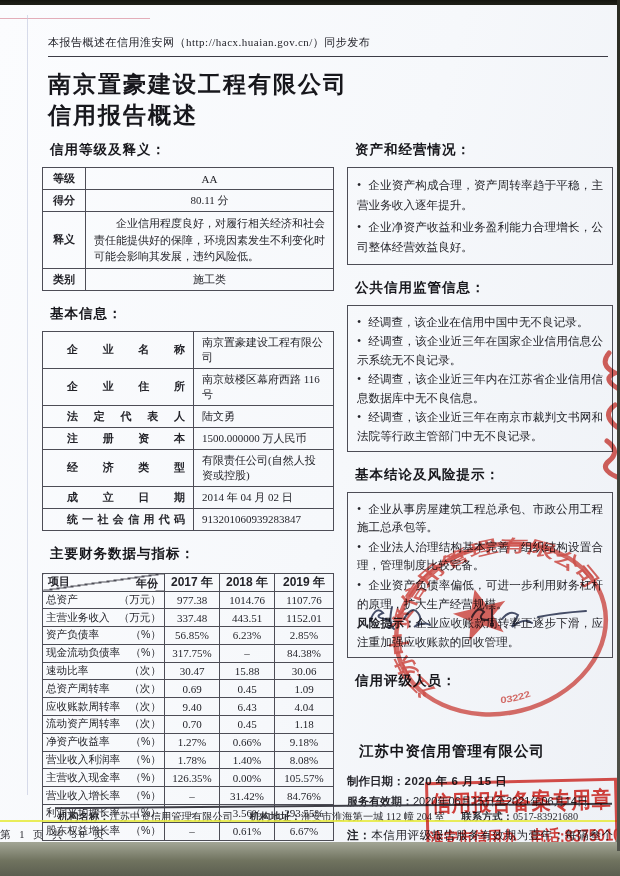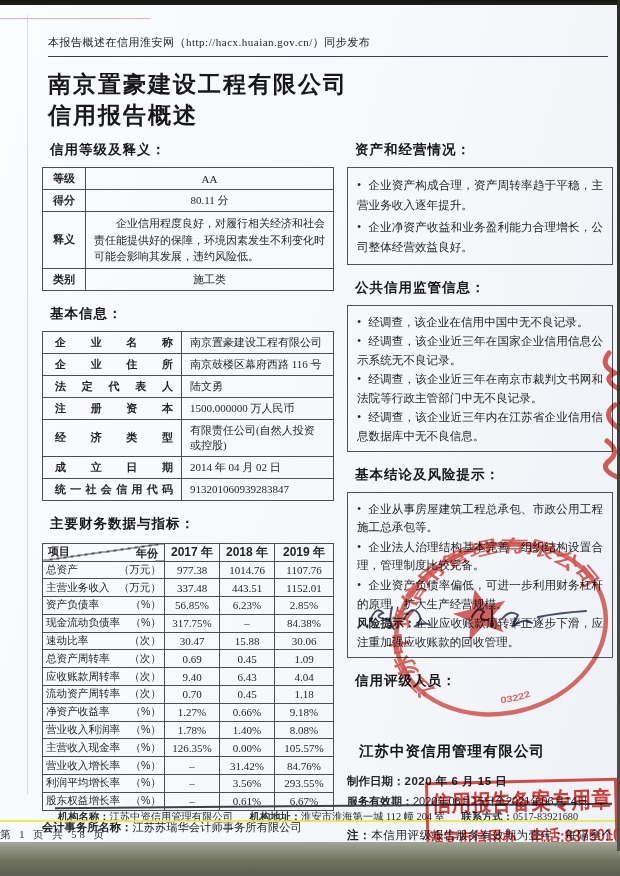--- a/index.html
+++ b/index.html
@@ -25,21 +25,21 @@
 
   
   .t-rating{margin:8px 0 9px;}
   .t-rating td.lbl{width:38px;text-align:center;font-family:"Liberation Sans",sans-serif;font-weight:bold;padding:3px 2px;}
   .t-rating td.val{text-align:center;padding:3px 6px;}
   .t-rating td.val.long{text-align:left;padding:3px 8px;}
   .t-rating .long p{margin:0;text-indent:2em;line-height:16.5px;}
 
   
   .t-basic{margin:8px 0 0;}
-  .t-basic td.lbl{width:118px;font-family:"Liberation Sans",sans-serif;font-weight:bold;padding:3px 8px 3px 12px;}
+  .t-basic td.lbl{width:118px;font-family:"Liberation Sans",sans-serif;font-weight:bold;padding:3px 8px 3px 24px;}
   .t-basic td.lbl span{display:block;text-align:justify;text-align-last:justify;}
   .t-basic td.val{padding:3px 8px;}
 
   
   .t-fin{margin:10px 0 0;table-layout:fixed;}
   .t-fin td{height:16.8px;padding:0 3px;text-align:center;}
   .t-fin td.rowlbl{text-align:left;}
   .t-fin td.rowlbl .cellflex{display:flex;justify-content:space-between;font-family:"Liberation Sans",sans-serif;font-size:10.6px;}
   .corner{position:relative;height:34px;background:linear-gradient(to bottom right,transparent calc(50% - .7px),#4d4d56 calc(50% - .7px),#4d4d56 calc(50% + .7px),transparent calc(50% + .7px));}
   .corner .c-top{position:absolute;top:2px;right:6px;font-family:"Liberation Sans",sans-serif;font-weight:bold;font-size:11px;}
@@ -355,22 +355,22 @@
       <h3 class="sec">资产和经营情况：</h3>
       <div class="box">
         <div class="bi"><span class="bm">•</span><span>企业资产构成合理，资产周转率趋于平稳，主营业务收入逐年提升。</span></div>
         <div class="bi"><span class="bm">•</span><span>企业净资产收益和业务盈利能力合理增长，公司整体经营效益良好。</span></div>
       </div>
 
       <h3 class="sec">公共信用监管信息：</h3>
       <div class="box tight">
         <div class="bi"><span class="bm">•</span><span>经调查，该企业在信用中国中无不良记录。</span></div>
         <div class="bi"><span class="bm">•</span><span>经调查，该企业近三年在国家企业信用信息公示系统无不良记录。</span></div>
+        <div class="bi"><span class="bm">•</span><span>经调查，该企业近三年内在江苏省企业信用信息数据库中无不良信息。</span></div>
         <div class="bi"><span class="bm">•</span><span>经调查，该企业近三年在南京市裁判文书网和法院等行政主管部门中无不良记录。</span></div>
-        <div class="bi"><span class="bm">•</span><span>经调查，该企业近三年内在江苏省企业信用信息数据库中无不良信息。</span></div>
       </div>
 
       <h3 class="sec">基本结论及风险提示：</h3>
       <div class="box dense">
         <div class="bi"><span class="bm">•</span><span>企业从事房屋建筑工程总承包、市政公用工程施工总承包等。</span></div>
         <div class="bi"><span class="bm">•</span><span>企业法人治理结构基本完善，组织结构设置合理，管理制度比较完备。</span></div>
         <div class="bi"><span class="bm">•</span><span>企业资产负债率偏低，可进一步利用财务杠杆的原理，扩大生产经营规模。</span></div>
         <div class="risk"><b>风险提示：</b><span>企业应收账款周转率正逐步下滑，应注重加强应收账款的回收管理。</span></div>
       </div>
 

